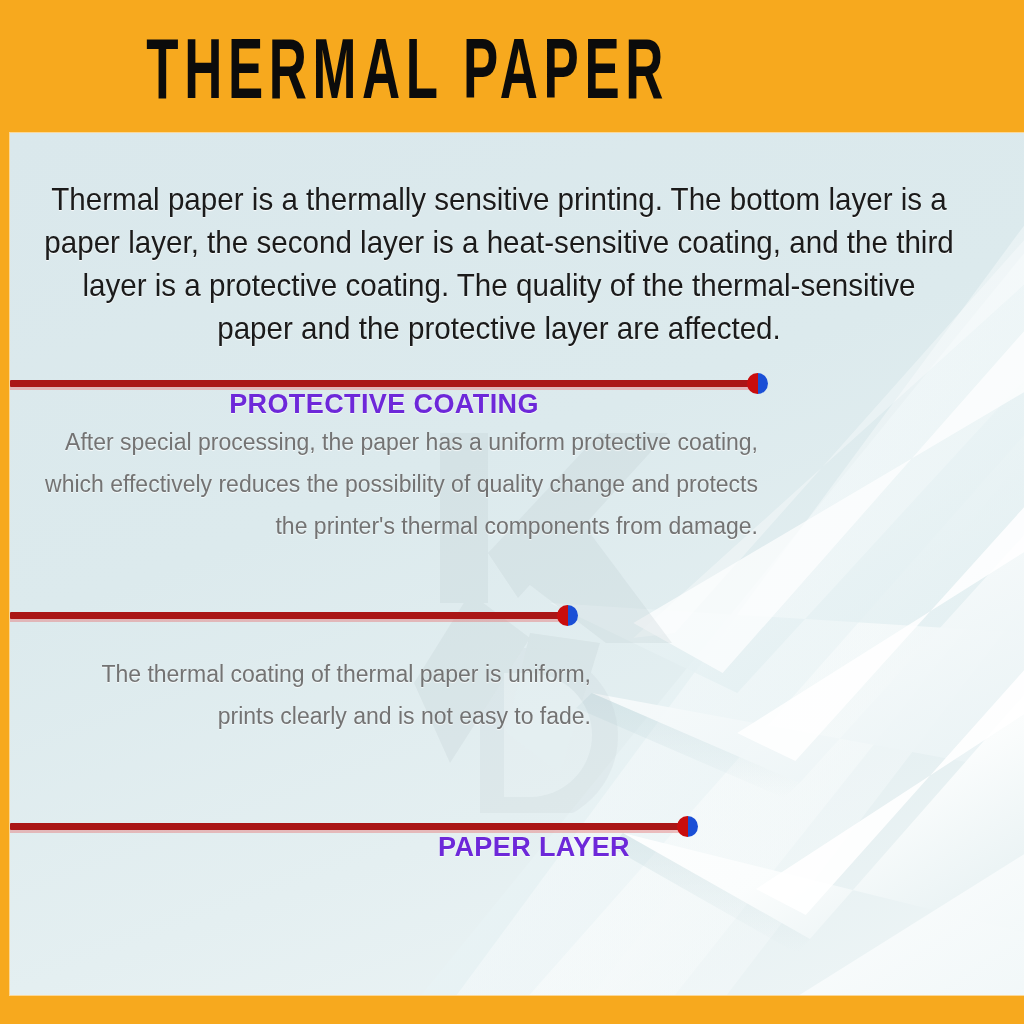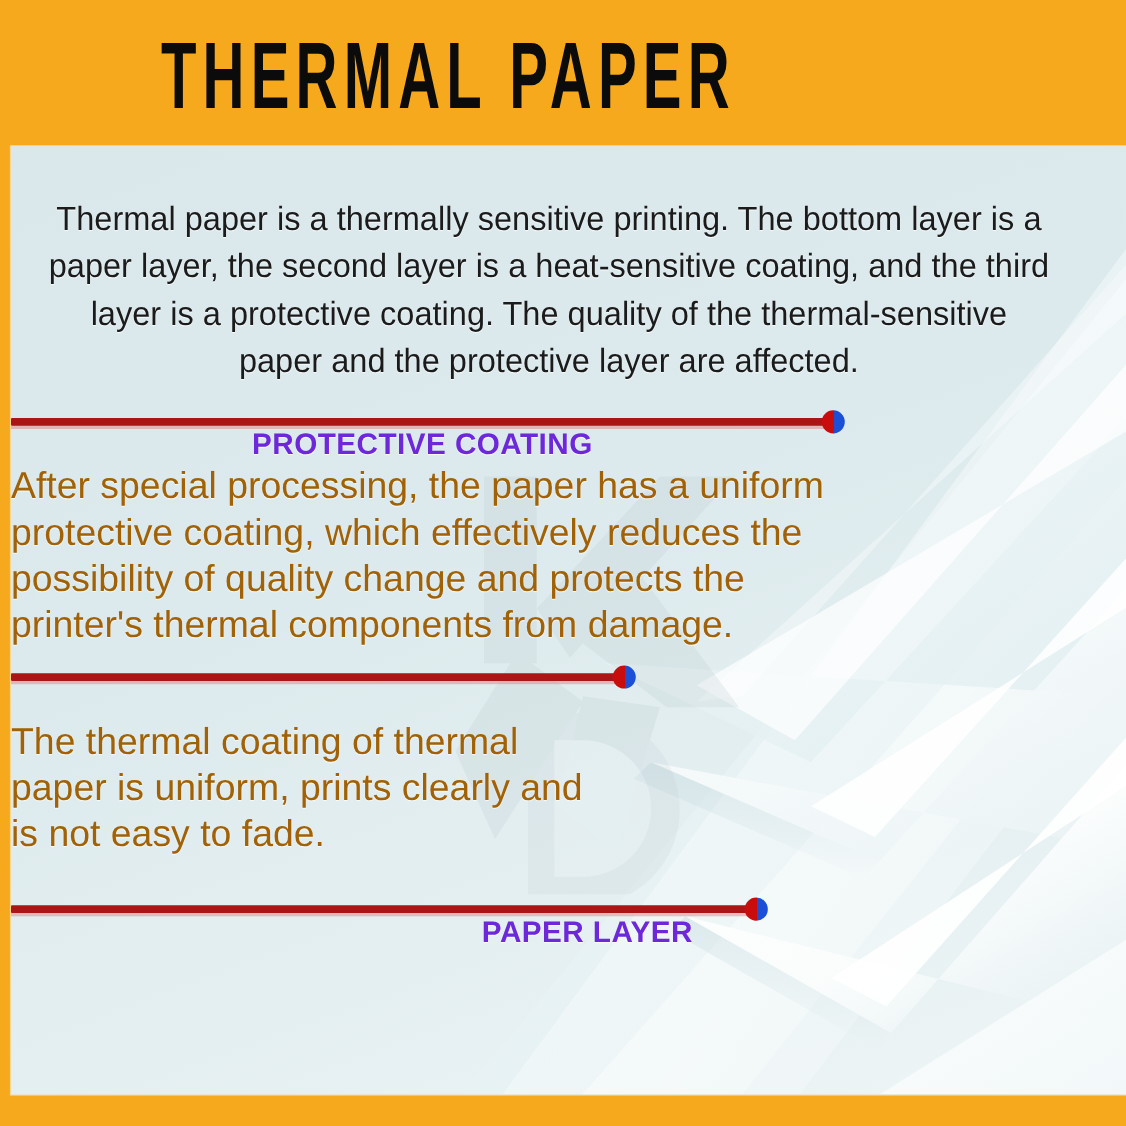--- a/index.html
+++ b/index.html
@@ -149,35 +149,35 @@
     letter-spacing: 0.4px;
     color: #6d28d9;
     white-space: nowrap;
     text-shadow: 0 1px 1px rgba(255,255,255,0.8);
   }
 
   .section-body {
     position: absolute;
     font-family: "Liberation Sans Narrow", "Liberation Sans", sans-serif;
     font-weight: 400;
-    font-size: 34px;
+    font-size: 23px;
     line-height: 42px;
-    color: #a16207;
-    text-align: left;
+    color: #737373;
+    text-align: right;
     text-shadow: 0 1px 1px rgba(255,255,255,0.8);
   }
 
   
   #rule-1 { top: 247px; width: 748px; }
   #head-1 { left: 0;  top: 256px; width: 748px; text-align: center; }
   #body-1 { left: 0;  top: 288px; width: 748px; }
 
   #rule-2 { top: 479px; width: 558px; }
   #head-2 { left: 0;  top: 488px; width: 560px; text-align: center; }
-  #body-2 { left: 0;  top: 520px; width: 534px; }
+  #body-2 { left: 0;  top: 520px; width: 534px; padding-left: 47px; }
 
   #rule-3 { top: 690px; width: 678px; }
   #head-3 { left: 0;  top: 699px; width: 620px; text-align: right; }
   #body-3 { left: 0;  top: 731px; width: 610px; }
 </style>
 </head>
 <body>
 
 <div id="poster">
 

